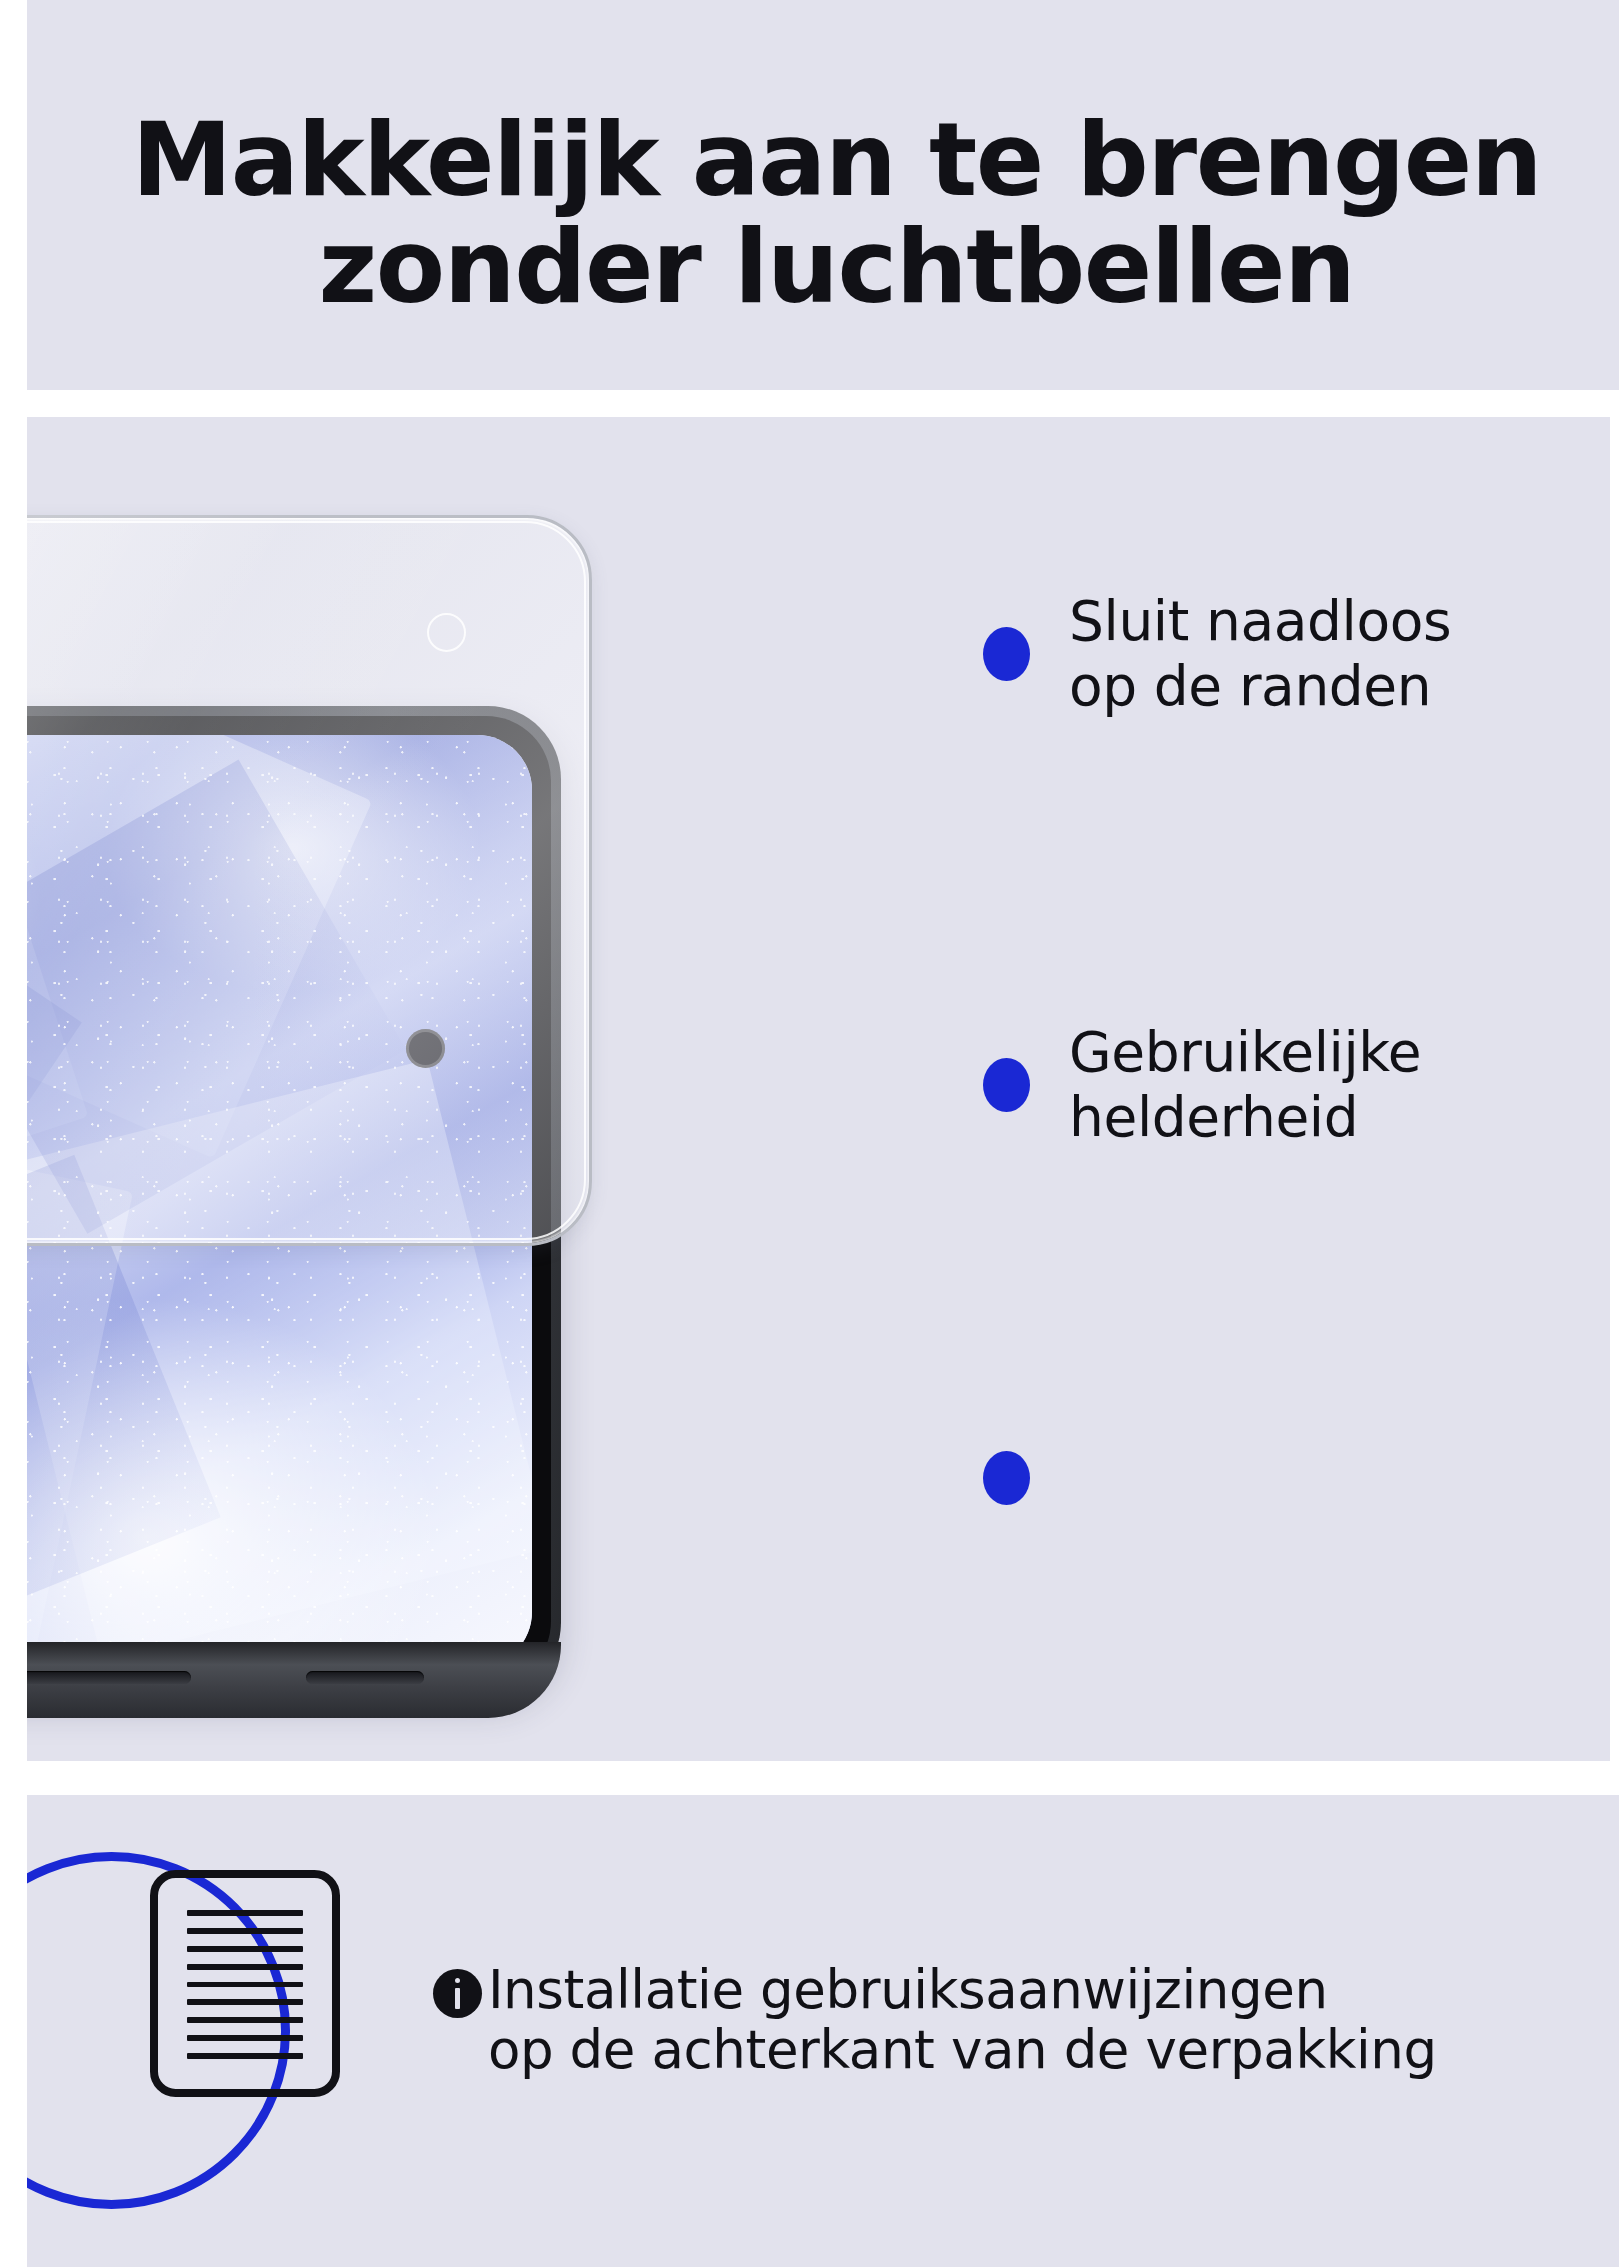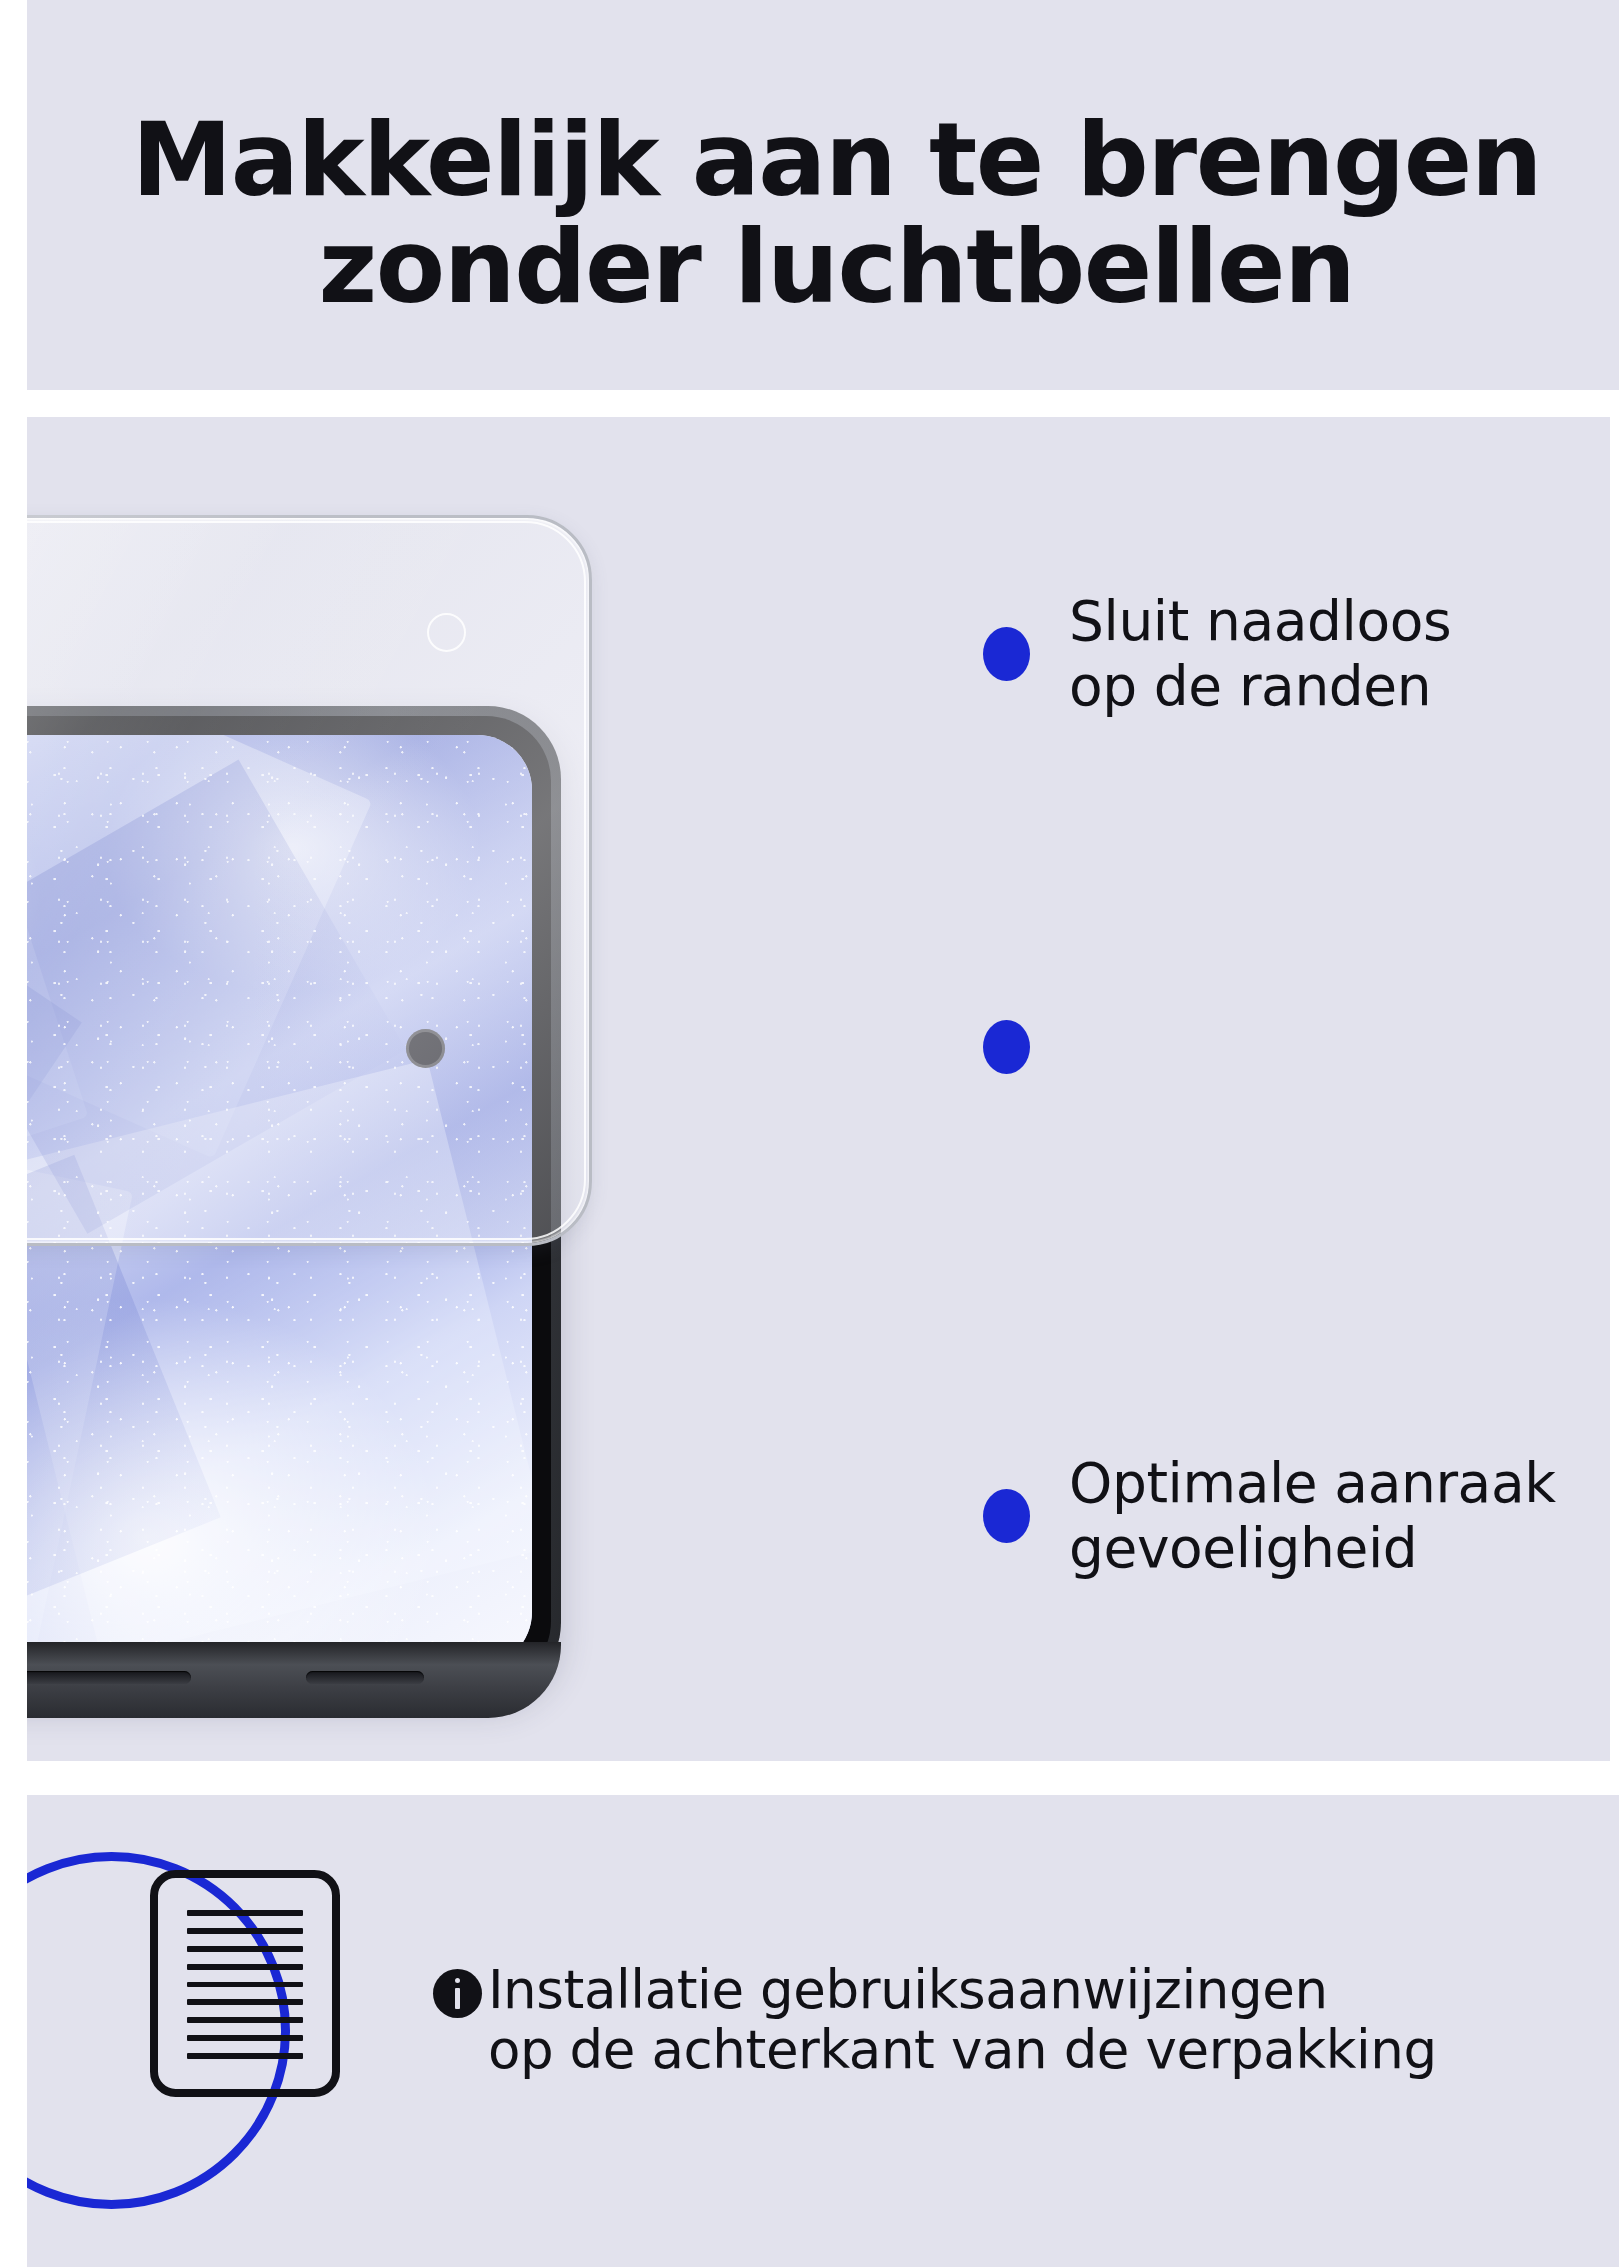--- a/index.html
+++ b/index.html
@@ -405,26 +405,26 @@
     <div class="feature-list">
 
       <div class="feature-row r0">
         <span class="bullet-dot"></span>
         <span class="feature-text">Sluit naadloos
 op de randen</span>
       </div>
 
       <div class="feature-row r1">
         <span class="bullet-dot"></span>
+        <span class="feature-text">Gebruikelijke
+helderheid</span>
       </div>
 
       <div class="feature-row r2">
         <span class="bullet-dot"></span>
-        <span class="feature-text">Optimale aanraak
-gevoeligheid</span>
       </div>
 
     </div>
   </section>
 
   <section class="bottom-panel">
 
     <div class="manual-badge"></div>
 
     <div class="doc-icon">

